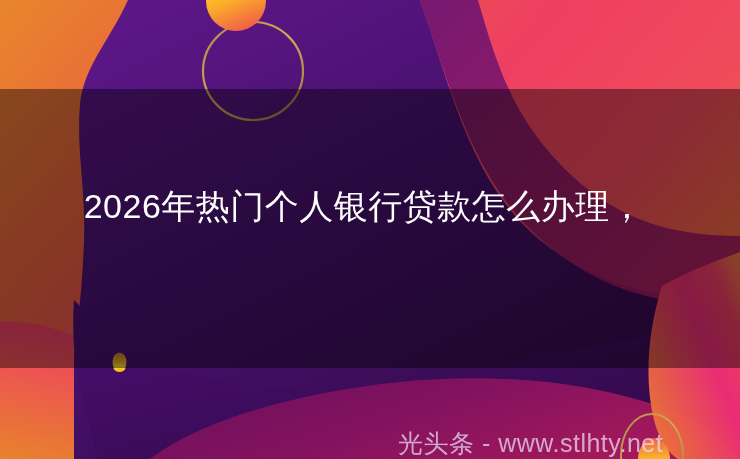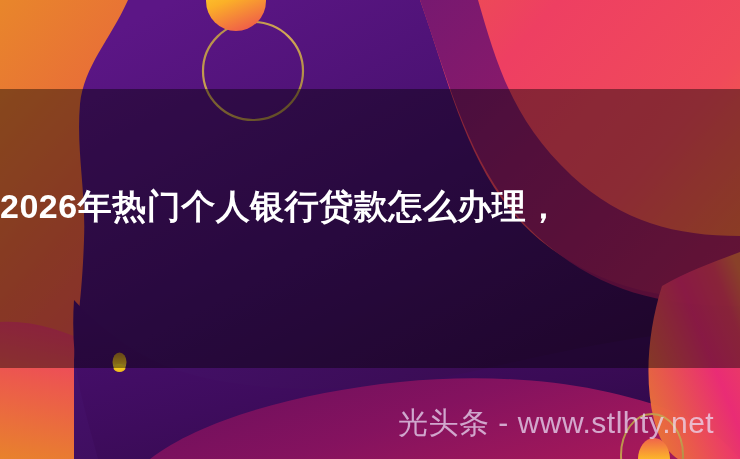--- a/index.html
+++ b/index.html
@@ -32,35 +32,36 @@
   }
   #dim-band-main {
     top: 89px;
     height: 279px;
   }
   #title-block {
     position: absolute;
     left: 0;
     top: 183px;
     width: 728px;
+    text-align: center;
     color: #ffffff;
     font-size: 34px;
     line-height: 47px;
     letter-spacing: 0.5px;
-    font-weight: 700;
+    font-weight: 400;
     white-space: nowrap;
   }
   #title-block .tline {
     display: block;
   }
   #watermark {
     position: absolute;
     left: 398px;
-    top: 406px;
-    font-size: 30px;
+    top: 426px;
+    font-size: 25px;
     line-height: 34px;
     color: rgba(236, 225, 248, 0.72);
     letter-spacing: 0.5px;
     white-space: nowrap;
   }
 </style>
 </head>
 <body>
 
 <div id="poster">

